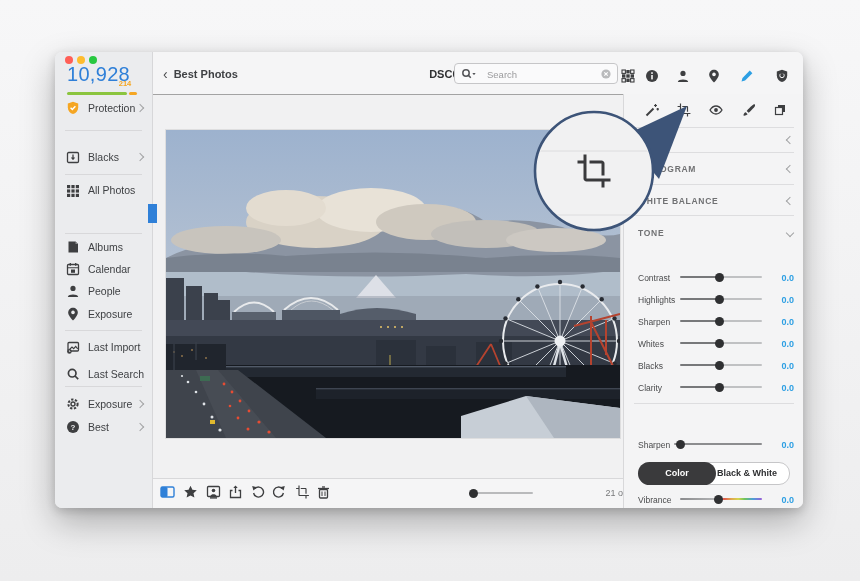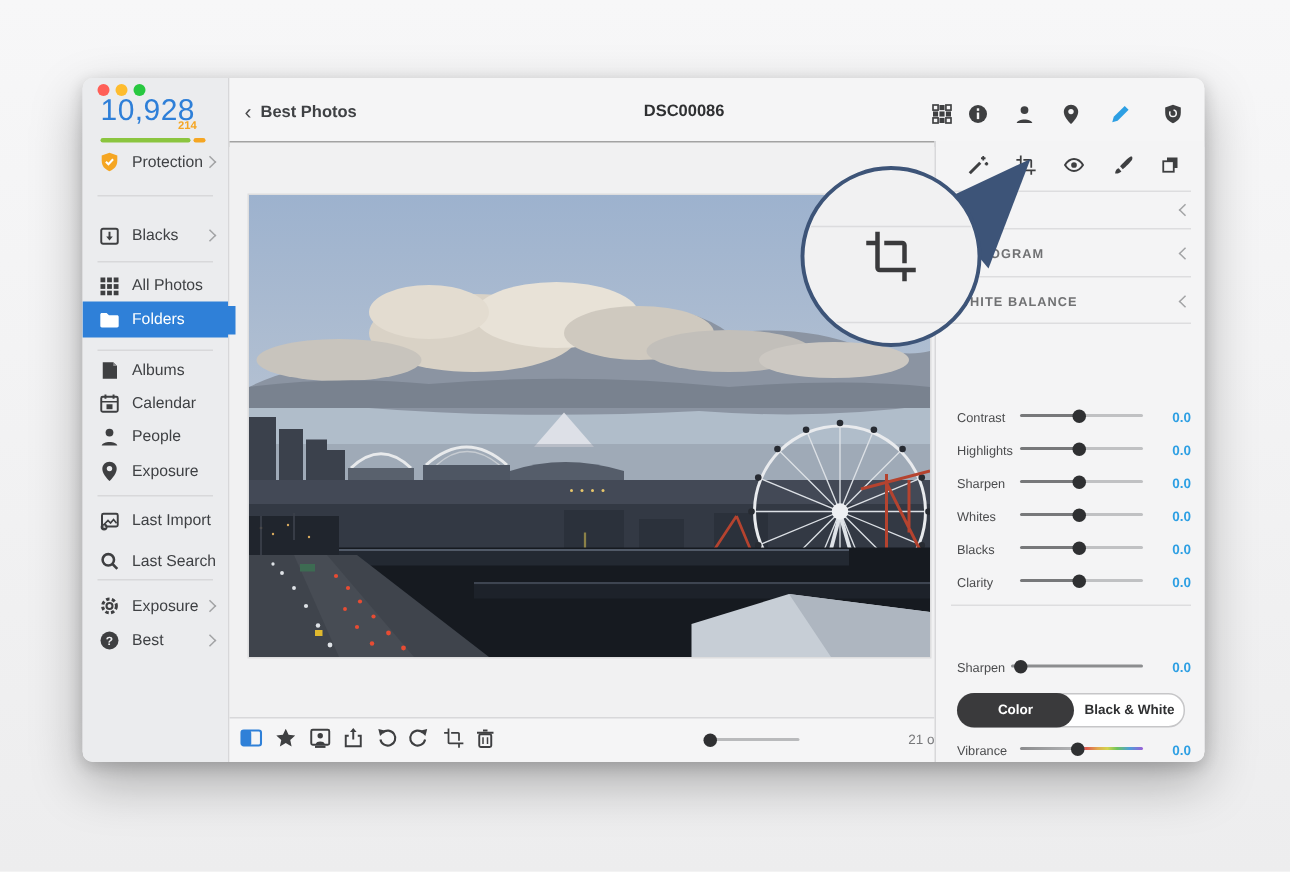--- a/index.html
+++ b/index.html
@@ -19,21 +19,21 @@
   .sdiv{position:absolute;left:10px;width:77px;height:1px;background:#d8d8da}
   .srow .chv{position:absolute;right:9px;top:7px}
   .sel-row{position:absolute;left:0;top:149px;width:97px;height:24px;background:#2f80d8}
   .sel-row .slab{color:#fff;top:6px}
   .sel-row .sic{top:5px}
   .chv{display:inline-block;width:5px;height:5px;border-top:1.5px solid #a2a3a5;border-right:1.5px solid #a2a3a5}
   .chv.r{transform:rotate(45deg)}
   .chv.l{transform:rotate(-135deg)}
   .chv.d{transform:rotate(135deg)}
   
-  .topbar{position:absolute;left:98px;top:0;width:650px;height:42px;background:#f5f5f6;border-bottom:4px solid #a3a3a3}
+  .topbar{position:absolute;left:98px;top:0;width:650px;height:42px;background:#f5f5f6;border-bottom:1px solid #a3a3a3}
   .back{position:absolute;left:10px;top:14px;font-size:11px;color:#3f4144;font-weight:600}
   .back .bch{font-size:14px;font-weight:400;color:#4a4b4d;margin-right:6px;vertical-align:-1px}
   .ttl{position:absolute;left:150px;top:16px;width:180px;text-align:right;font-size:11px;font-weight:700;color:#2f3032}
   .searchbox{position:absolute;left:301px;top:11px;width:162px;height:19px;background:#fafafb;border:1px solid #c6c6c8;border-radius:4px}
   .searchbox input{position:absolute;left:30px;top:2px;width:105px;height:14px;border:0;background:transparent;font-size:9.5px;color:#3f4144;outline:none;font-family:"Liberation Sans",sans-serif}
   .searchbox input::placeholder{color:#9b9b9d}
   .ticon{position:absolute;top:17px}
   
   .content{position:absolute;left:98px;top:43px;width:470px;height:383px;background:#f1f1f2}
   .photo{position:absolute;left:13px;top:35px;width:454px;height:308px;box-shadow:0 0 0 1px rgba(0,0,0,.08)}
@@ -48,21 +48,21 @@
   .pdiv{position:absolute;left:10px;width:160px;height:1px;background:#dddddf}
   .prow{position:absolute;left:0;width:180px;height:20px}
   .phead{position:absolute;left:14px;top:6px;font-size:8.5px;letter-spacing:.7px;color:#707173;font-weight:700}
   .prow .chv{position:absolute;right:11px;top:8px}
   .plab{position:absolute;left:14px;top:6px;font-size:8.5px;color:#4a4b4d}
   .ptrack{position:absolute;left:56px;top:9px;width:82px;height:2px;border-radius:1px;background:linear-gradient(90deg,#77787a 0%,#77787a 48%,#c0c1c3 48%,#c0c1c3 100%)}
   .phandle{position:absolute;width:9px;height:9px;border-radius:50%;background:#2f3032;top:5.5px}
   .pval{position:absolute;right:10px;top:6px;width:40px;text-align:right;font-size:9px;color:#2d9fe3;font-weight:600}
   .segwrap{position:absolute;left:14px;top:368px;width:150px;height:21px;background:#fff;border:1px solid #c6c6c8;border-radius:11px}
   .segl{position:absolute;left:-1px;top:-1px;width:78px;height:23px;background:#3a3a3c;border-radius:11.5px;color:#fff;font-size:9px;font-weight:700;text-align:center;line-height:23px}
-  .segr{position:absolute;left:78px;top:0;width:72px;height:21px;color:#2f3032;font-size:9px;font-weight:700;text-align:center;line-height:21px}
+  .segr{position:absolute;left:78px;top:0;width:72px;height:21px;color:#2f3032;font-size:9px;font-weight:700;line-height:21px}
   .vtrack{position:absolute;left:56px;top:9px;width:82px;height:2px;border-radius:1px;background:linear-gradient(90deg,#8a8b8d 0%,#b3b4b6 44%,#e05a4e 54%,#e0a84e 63%,#d4d44e 71%,#6ec45e 79%,#4e9fd8 89%,#9a5ed8 100%)}
   .strack{position:absolute;left:50px;top:9px;width:88px;height:2px;border-radius:1px;background:#8c8d8f}
   
   .callout{position:absolute;left:0;top:0;pointer-events:none}
   svg{display:block}
 </style>
 </head>
 <body>
 
 <div class="window">
@@ -108,26 +108,20 @@
             <rect x="5.4" y="6.4" width="3.2" height="3.2"></rect>
             <rect x="9.8" y="6.4" width="3.2" height="3.2"></rect>
             <rect x="1" y="10.8" width="3.2" height="3.2"></rect>
             <rect x="5.4" y="10.8" width="3.2" height="3.2"></rect>
             <rect x="9.8" y="10.8" width="3.2" height="3.2"></rect>
           </g>
         </svg>
       <span class="slab">All Photos</span>
     </div>
 
-    <div class="sel-row srow">
-      <svg class="sic" width="14" height="14" viewBox="0 0 16 14">
-          <path d="M1 3.2c0-.7.5-1.2 1.2-1.2h3.6L7.6 3.7h6.2c.7 0 1.2.5 1.2 1.2v6.9c0 .7-.5 1.2-1.2 1.2H2.2c-.7 0-1.2-.5-1.2-1.2z" fill="#fff"></path>
-        </svg>
-      <span class="slab">Folders</span>
-    </div>
     <div class="sdiv" style="top:181px"></div>
 
     <div class="srow" style="top:185px">
       <svg class="sic" width="14" height="14" viewBox="0 0 14 14">
           <path d="M2.5 1.5h7L12 4v8.5H2.5z" fill="#3e3f41"></path>
           <path d="M9.5 1.5L12 4H9.5z" fill="#8a8b8d"></path>
         </svg>
       <span class="slab">Albums</span>
     </div>
 
@@ -194,20 +188,32 @@
         </svg>
       <span class="slab">Best</span>
       <span class="chv r"></span>
     </div>
   </aside>
 
   <header class="topbar">
     <div class="back"><span class="bch">‹</span><span>Best Photos</span></div>
     <div class="ttl">DSC00086</div>
 
+    <div class="searchbox">
+      <svg style="position:absolute;left:6px;top:4px" width="16" height="12" viewBox="0 0 16 12">
+          <circle cx="5" cy="5" r="3.2" fill="none" stroke="#55565a" stroke-width="1.5"></circle>
+          <line x1="7.4" y1="7.4" x2="9.8" y2="9.8" stroke="#55565a" stroke-width="1.5"></line>
+          <polygon points="11.4,5 14.6,5 13,7.2" fill="#55565a"></polygon>
+        </svg>
+      <input type="text" placeholder="Search" style="">
+      <svg style="position:absolute;right:6px;top:4.5px" width="10" height="10" viewBox="0 0 10 10">
+          <circle cx="5" cy="5" r="4.6" fill="#b9babc"></circle>
+          <path d="M3.3 3.3l3.4 3.4M6.7 3.3L3.3 6.7" stroke="#fff" stroke-width="1.1"></path>
+        </svg>
+    </div>
 
     <svg class="ticon" style="left:468px" width="14" height="14" viewBox="0 0 14 14">
         <g fill="none" stroke="#3e3f41" stroke-width="1.1">
           <rect x="1" y="1" width="3.4" height="3.4"></rect>
           <rect x="9.6" y="1" width="3.4" height="3.4"></rect>
           <rect x="1" y="9.6" width="3.4" height="3.4"></rect>
           <rect x="9.6" y="9.6" width="3.4" height="3.4"></rect>
         </g>
         <g fill="#3e3f41">
           <rect x="5.3" y="1" width="3.4" height="3.4"></rect>
@@ -482,20 +488,24 @@
       <span class="chv l"></span>
     </div>
     <div class="pdiv" style="top:90px"></div>
 
     <div class="prow" style="top:96px">
       <span class="phead">WHITE BALANCE</span>
       <span class="chv l"></span>
     </div>
     <div class="pdiv" style="top:121px"></div>
 
+    <div class="prow" style="top:128px">
+      <span class="phead">TONE</span>
+      <span class="chv d"></span>
+    </div>
 
     <div class="prow" style="top:173px">
       <span class="plab">Contrast</span>
       <span class="ptrack"></span>
         <span class="phandle" style="left:91px"></span>
       <span class="pval">0.0</span>
     </div>
     <div class="prow" style="top:195px">
       <span class="plab">Highlights</span>
       <span class="ptrack"></span>

